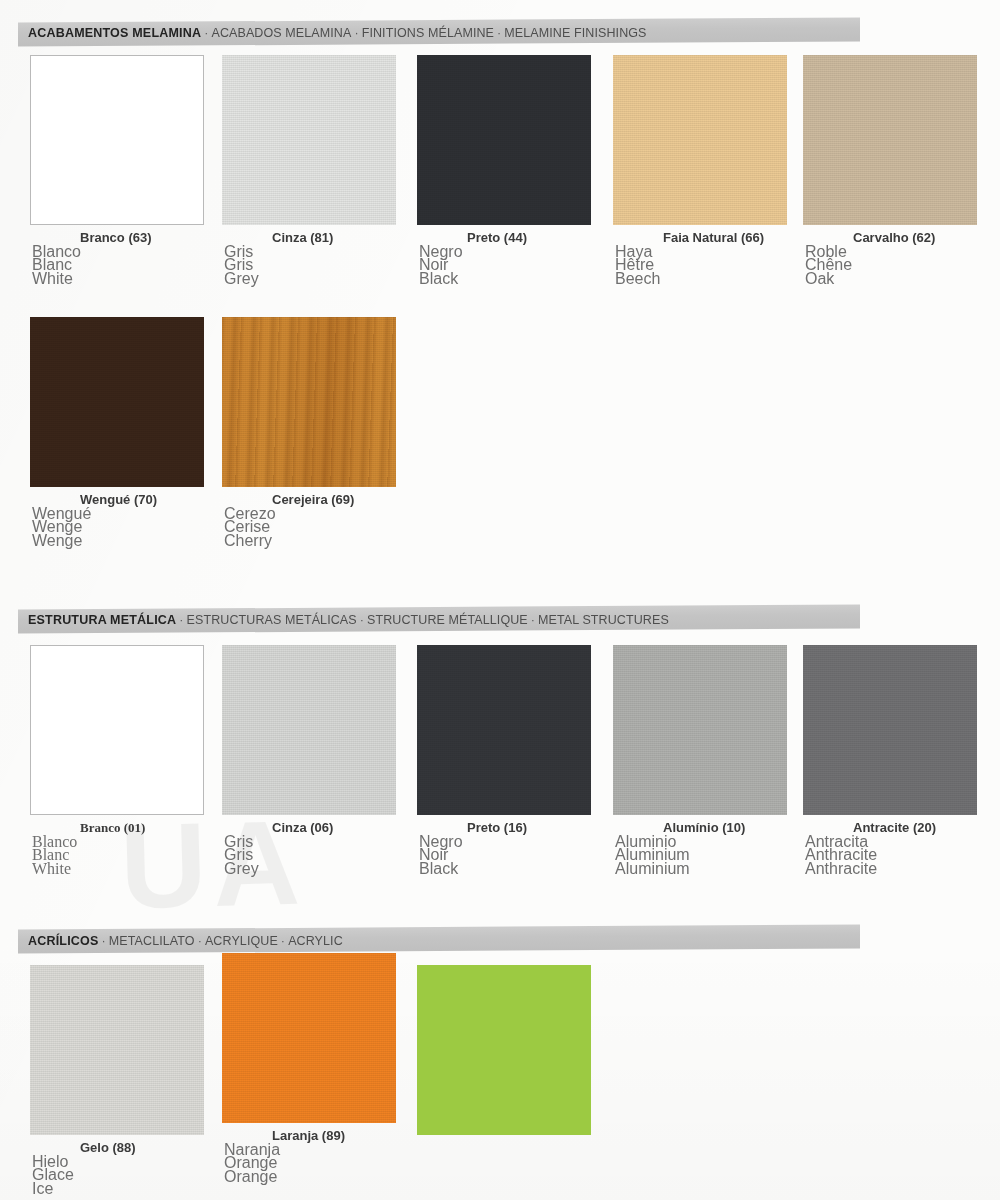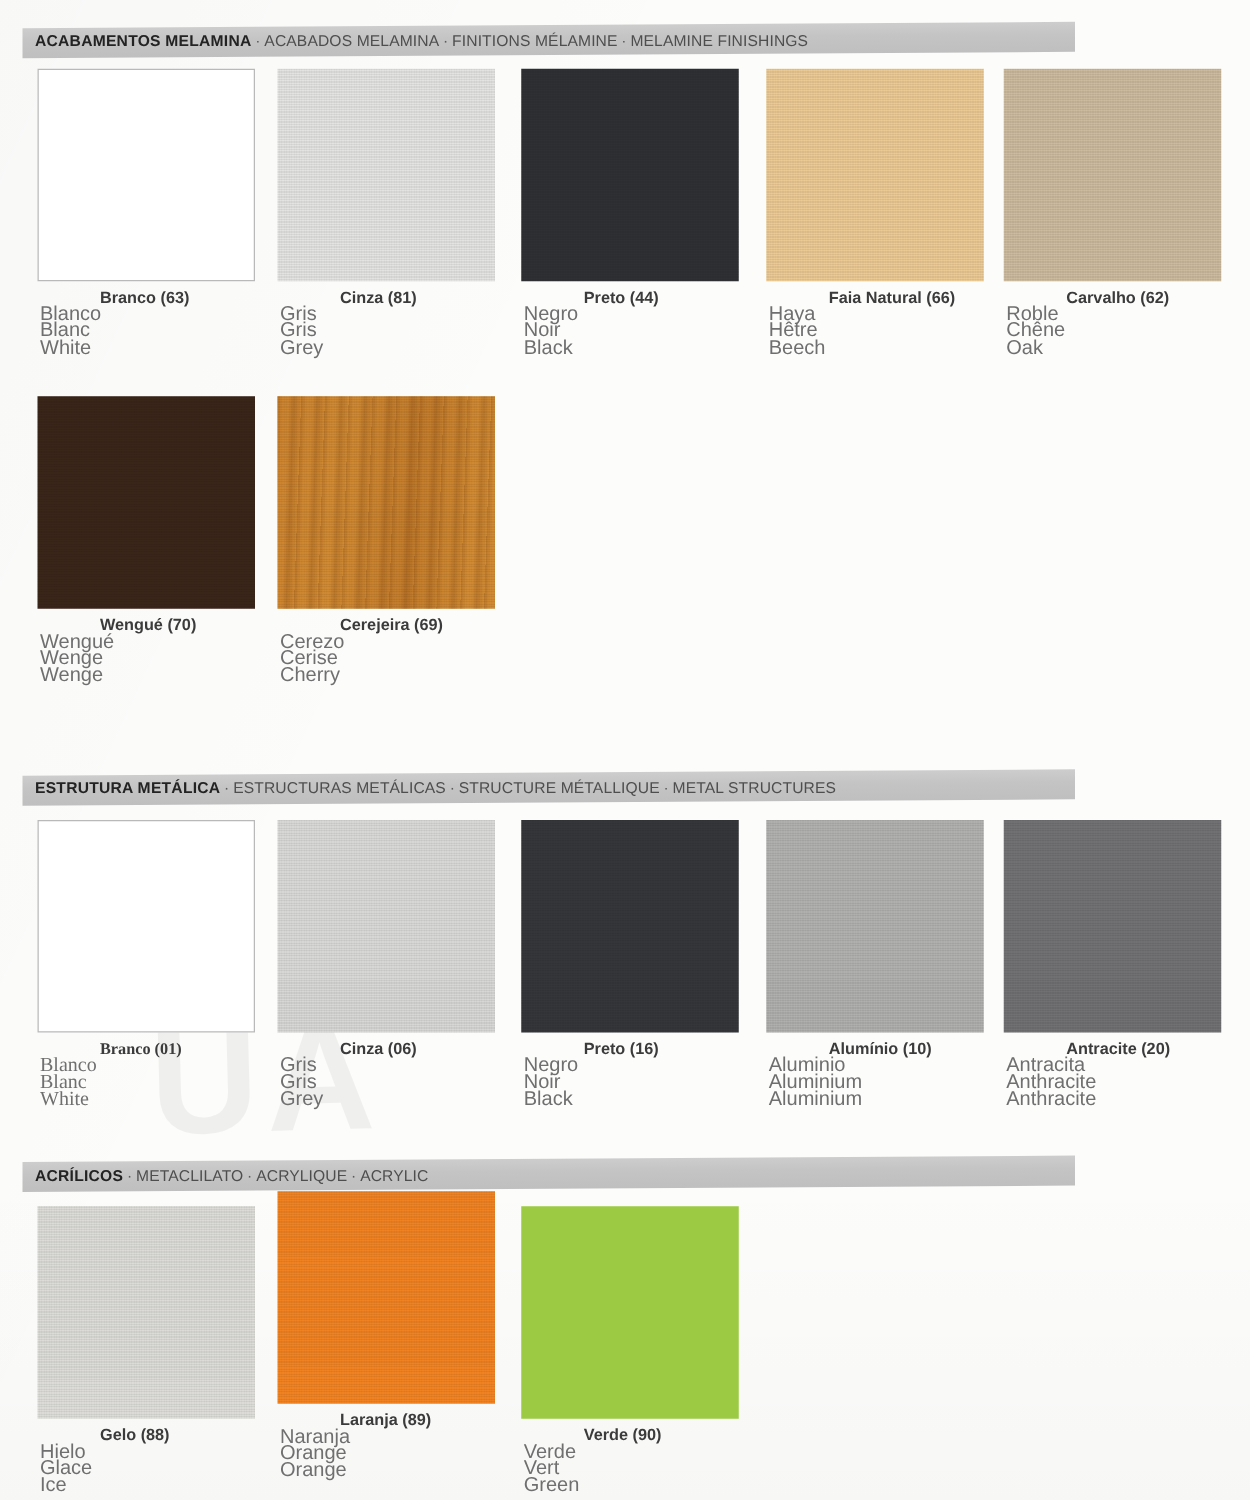--- a/index.html
+++ b/index.html
@@ -181,21 +181,21 @@
         <div class="swatch" style="left: 222px; top: 297px;">
           <div class="chip tex" style="background-color: rgb(208, 138, 51); background-image: repeating-linear-gradient(92deg, rgba(120, 60, 10, 0.22) 0px, rgba(120, 60, 10, 0) 4px, rgba(160, 90, 25, 0) 9px, rgba(105, 50, 8, 0.2) 13px, rgba(150, 80, 20, 0) 19px), linear-gradient(95deg, rgba(196, 120, 40, 0.35) 0%, rgba(208, 138, 51, 0) 30%, rgba(150, 78, 18, 0.25) 62%, rgba(208, 138, 51, 0) 88%);"></div>
           <div class="label">
             <div class="name">Cerejeira (69)</div>
             <div class="tr">Cerezo</div>
             <div class="tr">Cerise</div>
             <div class="tr">Cherry</div>
           </div>
         </div>
       </div>
-      <div class="section" style="top: 607px; margin-top: 11px;">
+      <div class="section" style="top: 607px;">
         <div class="section-header">
           <div class="section-header-text"><span class="lead">ESTRUTURA METÁLICA</span><span class="sep">·</span><span class="alt">ESTRUCTURAS METÁLICAS</span><span class="sep">·</span><span class="alt">STRUCTURE MÉTALLIQUE</span><span class="sep">·</span><span class="alt">METAL STRUCTURES</span></div>
         </div>
         <div class="swatch" style="left: 30px; top: 38px; font-family: Liberation Serif, serif;">
           <div class="chip outline" style="background-color: rgb(255, 255, 255);"></div>
           <div class="label">
             <div class="name">Branco (01)</div>
             <div class="tr">Blanco</div>
             <div class="tr">Blanc</div>
             <div class="tr">White</div>
@@ -255,23 +255,17 @@
           <div class="chip tex" style="background-color: rgb(240, 130, 34);"></div>
           <div class="label">
             <div class="name">Laranja (89)</div>
             <div class="tr">Naranja</div>
             <div class="tr">Orange</div>
             <div class="tr">Orange</div>
           </div>
         </div>
         <div class="swatch" style="left: 417px; top: 38px;">
           <div class="chip" style="background-color: rgb(156, 202, 66);"></div>
-          <div class="label">
-            <div class="name">Verde (90)</div>
-            <div class="tr">Verde</div>
-            <div class="tr">Vert</div>
-            <div class="tr">Green</div>
-          </div>
         </div>
       </div>
     </div>
 
 </div>
 
 </body></html>

